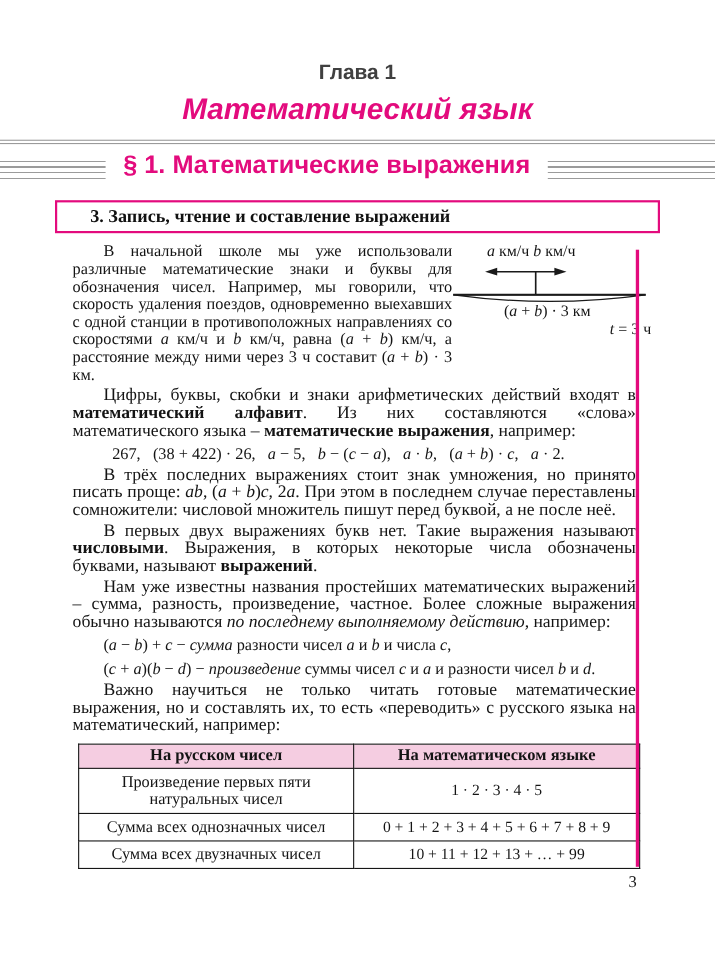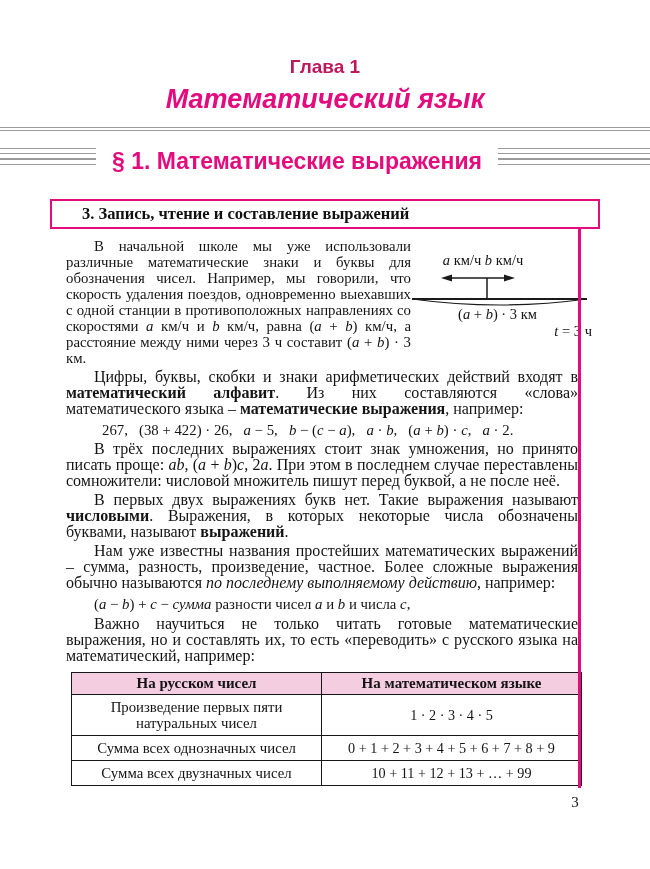--- a/index.html
+++ b/index.html
@@ -12,35 +12,35 @@
   html,body{margin:0;padding:0;}
   body{
     width:650px;height:869px;position:relative;overflow:hidden;
     background:#ffffff;color:var(--ink);
     font-family:"Liberation Serif",serif;
   }
   
   .chapter-label{
     margin-top:56px;text-align:center;
     font-family:"Liberation Sans",sans-serif;font-weight:bold;
-    font-size:19px;line-height:21px;color:#be185d;
+    font-size:19px;line-height:21px;color:#404040;
   }
   .chapter-title{
     margin-top:7px;text-align:center;
     font-family:"Liberation Sans",sans-serif;font-weight:bold;font-style:italic;
     font-size:27px;line-height:30px;color:var(--accent);
   }
   
   .banner{margin-top:13px;}
   .banner-toplines{
     height:4px;
     border-top:1.4px solid var(--rule);
     border-bottom:1.4px solid var(--rule);
   }
-  .banner-row{display:flex;align-items:flex-start;margin-top:17px;height:32px;}
+  .banner-row{display:flex;align-items:flex-end;margin-top:0;height:32px;}
   .rules4{
     height:17px;
     background:repeating-linear-gradient(to bottom,var(--rule) 0,var(--rule) 1.3px,transparent 1.3px,transparent 5.2px);
   }
   .rules4.left{width:96px;flex:none;}
   .rules4.right{flex:1;}
   .banner-title{
     font-family:"Liberation Sans",sans-serif;font-weight:bold;
     font-size:23px;color:var(--accent);white-space:nowrap;
     padding:0 16px;
@@ -54,21 +54,21 @@
   }
   
   .content{padding:0 72px 0 66px;}
   .intro-row{display:flex;margin-top:9px;}
   .intro-text{
     width:345px;flex:none;text-align:justify;
     font-size:14.8px;line-height:16px;text-indent:28px;
   }
   .diagram{
     position:relative;flex:none;margin-left:auto;
-    width:183px;height:95px;margin-top:14px;
+    width:183px;height:95px;
     font-size:14.5px;
   }
   .diagram .lbl{position:absolute;white-space:nowrap;}
   .lbl-a{top:0;left:20px;width:62px;text-align:center;}
   .lbl-b{top:0;left:62px;width:62px;text-align:center;}
   .lbl-dist{top:54px;left:4px;width:165px;text-align:center;}
   .lbl-time{top:71px;right:2px;}
   .diagram svg{position:absolute;left:0;top:0;}
   p.body{margin:3px 0 0 0;text-align:justify;text-indent:28px;font-size:16px;line-height:16px;}
   p.expr{margin:5px 0 1px 0;padding-left:36px;font-size:14.8px;line-height:16px;white-space:pre-wrap;}
@@ -130,20 +130,21 @@
       <div class="lbl lbl-time"><i>t</i> = 3 ч</div>
     </div>
   </div>
 
   <p class="body">Цифры, буквы, скобки и знаки арифметических действий входят в <b>математический алфавит</b>. Из них составляются «слова» математического языка – <b>математические выражения</b>, например:</p>
   <p class="expr">267,   (38 + 422) · 26,   <i>a</i> − 5,   <i>b</i> − (<i>c</i> − <i>a</i>),   <i>a</i> · <i>b</i>,   (<i>a</i> + <i>b</i>) · <i>c</i>,   <i>a</i> · 2.</p>
   <p class="body">В трёх последних выражениях стоит знак умножения, но принято писать проще: <i>ab</i>, (<i>a</i> + <i>b</i>)<i>c</i>, 2<i>a</i>. При этом в последнем случае переставлены сомножители: числовой множитель пишут перед буквой, а не после неё.</p>
   <p class="body">В первых двух выражениях букв нет. Такие выражения называют <b>числовыми</b>. Выражения, в которых некоторые числа обозначены буквами, называют <b>выражений</b>.</p>
   <p class="body">Нам уже известны названия простейших математических выражений – сумма, разность, произведение, частное. Более сложные выражения  обычно называются <i>по последнему выполняемому действию</i>, например:</p>
   <p class="ex">(<i>a</i> − <i>b</i>) + <i>c</i> − <i>сумма</i> разности чисел <i>a</i> и <i>b</i> и числа <i>c</i>,</p>
+  <p class="ex">(<i>c</i> + <i>a</i>)(<i>b</i> − <i>d</i>) − <i>произведение</i> суммы чисел <i>c</i> и <i>a</i> и разности чисел <i>b</i> и <i>d</i>.</p>
   <p class="body">Важно научиться не только читать готовые математические выражения, но и составлять их, то есть «переводить» с русского языка на математический, например:</p>
 
   <table class="tr-table">
     <colgroup>
         <col class="c-ru">
         <col class="c-math">
       </colgroup>
     <thead>
       <tr>
         <th>На русском чисел</th>

